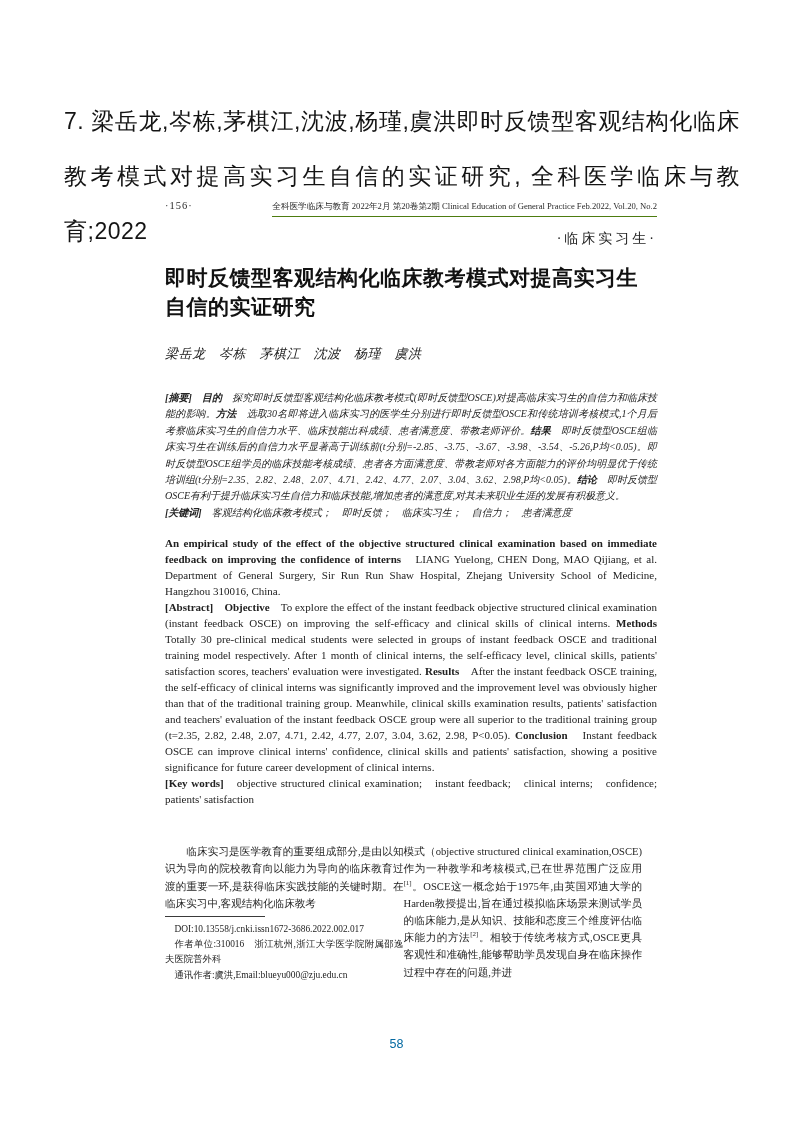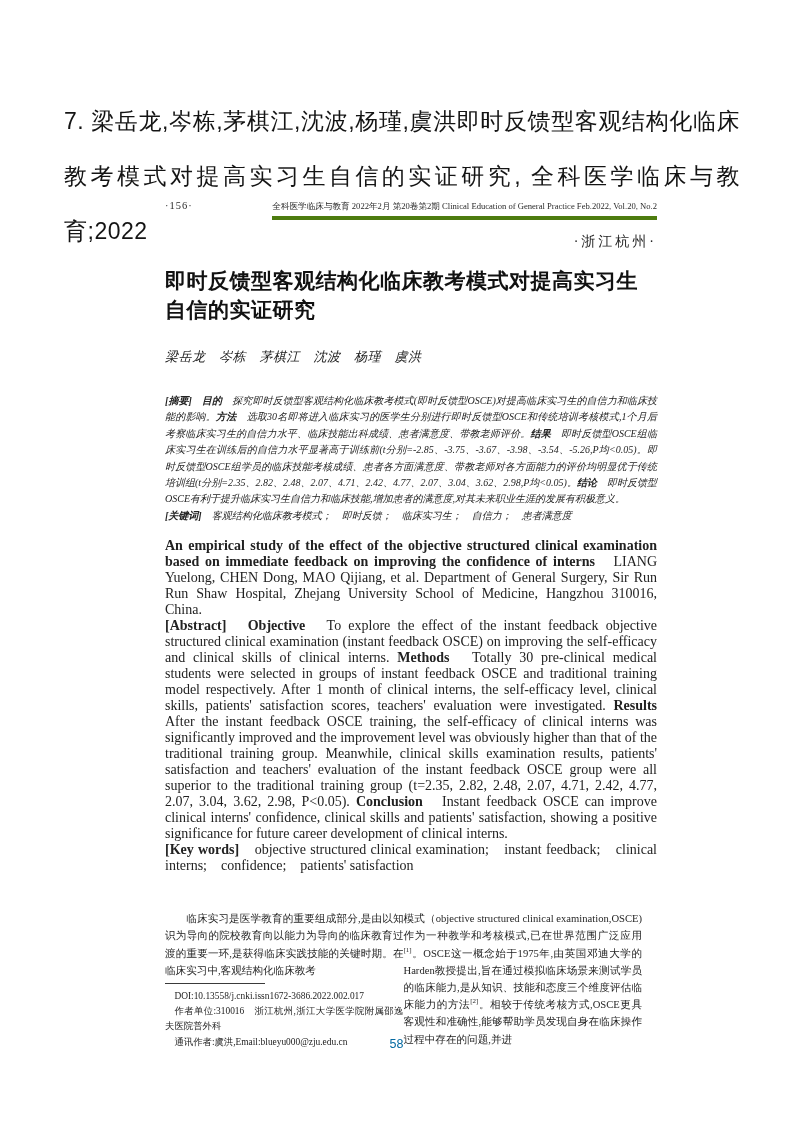--- a/index.html
+++ b/index.html
@@ -45,21 +45,21 @@
     font-size: 10.5px;
     letter-spacing: 1px;
     white-space: nowrap;
     color: #2a2a2a;
     text-align: center;
   }
   .jline {
     margin-left: auto;
     font-size: 8.6px;
     white-space: nowrap;
-    border-bottom: 4px solid #4d7c0f;
+    border-bottom: 1px solid #4d7c0f;
     padding-bottom: 3px;
     color: #2a2a2a;
   }
   .seclabel {
     margin-top: 13px;
     text-align: right;
     font-size: 14px;
     letter-spacing: 3px;
     color: #1f1f1f;
   }
@@ -88,21 +88,21 @@
     color: #242424;
   }
   .keywords-cn {
     font-size: 10px;
     line-height: 16.4px;
     text-align: justify;
     font-style: italic;
     color: #242424;
   }
   .en-block p {
-    font-size: 14px;
+    font-size: 11px;
     line-height: 16px;
     text-align: justify;
     color: #222222;
   }
   .en-block { margin-top: 14px; }
   .columns {
     margin-top: 36px;
     display: flex;
   }
   .col { width: 238.5px; }
@@ -147,21 +147,21 @@
 
   <div class="reference">7. 梁岳龙,岑栋,茅棋江,沈波,杨瑾,虞洪即时反馈型客观结构化临床教考模式对提高实习生自信的实证研究, 全科医学临床与教育;2022</div>
 
   <div class="journal">
 
     <div class="jheader">
       <span class="pagemark">·156·</span>
       <span class="jline">全科医学临床与教育 2022年2月 第20卷第2期 Clinical Education of General Practice Feb.2022, Vol.20, No.2</span>
     </div>
 
-    <div class="seclabel">·浙江杭州·</div>
+    <div class="seclabel">·临床实习生·</div>
 
     <h1 class="title">即时反馈型客观结构化临床教考模式对提高实习生自信的实证研究</h1>
 
     <div class="authors">梁岳龙　岑栋　茅棋江　沈波　杨瑾　虞洪</div>
 
     <p class="abstract-cn"><span style="font-weight: bold;">[摘要]　</span><span style="font-weight: bold;">目的　</span><span>探究即时反馈型客观结构化临床教考模式(即时反馈型OSCE)对提高临床实习生的自信力和临床技能的影响。</span><span style="font-weight: bold;">方法　</span><span>选取30名即将进入临床实习的医学生分别进行即时反馈型OSCE和传统培训考核模式,1个月后考察临床实习生的自信力水平、临床技能出科成绩、患者满意度、带教老师评价。</span><span style="font-weight: bold;">结果　</span><span>即时反馈型OSCE组临床实习生在训练后的自信力水平显著高于训练前(t分别=-2.85、-3.75、-3.67、-3.98、-3.54、-5.26,P均&lt;0.05)。即时反馈型OSCE组学员的临床技能考核成绩、患者各方面满意度、带教老师对各方面能力的评价均明显优于传统培训组(t分别=2.35、2.82、2.48、2.07、4.71、2.42、4.77、2.07、3.04、3.62、2.98,P均&lt;0.05)。</span><span style="font-weight: bold;">结论　</span><span>即时反馈型OSCE有利于提升临床实习生自信力和临床技能,增加患者的满意度,对其未来职业生涯的发展有积极意义。</span></p>
 
     <p class="keywords-cn"><span style="font-weight: bold;">[关键词]　</span><span>客观结构化临床教考模式；　即时反馈；　临床实习生；　自信力；　患者满意度</span></p>
 
     <div class="en-block">

